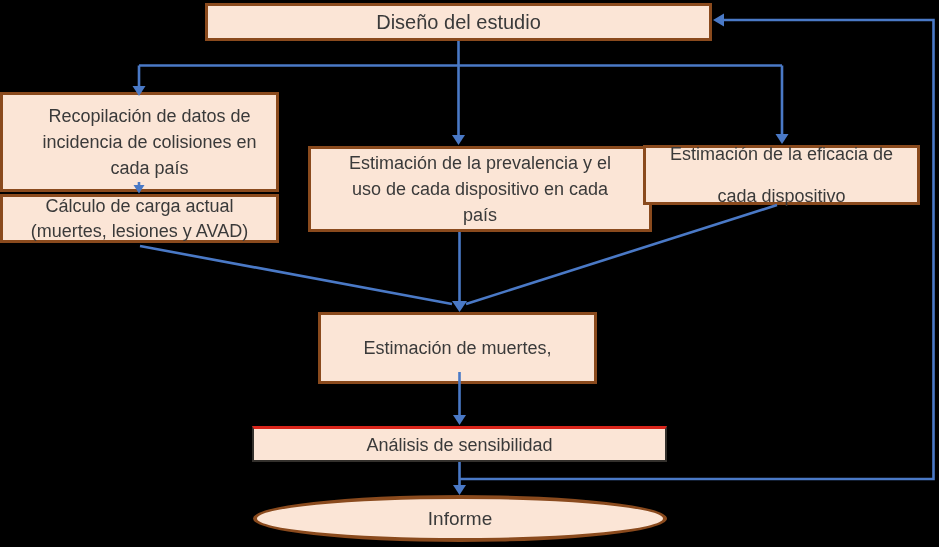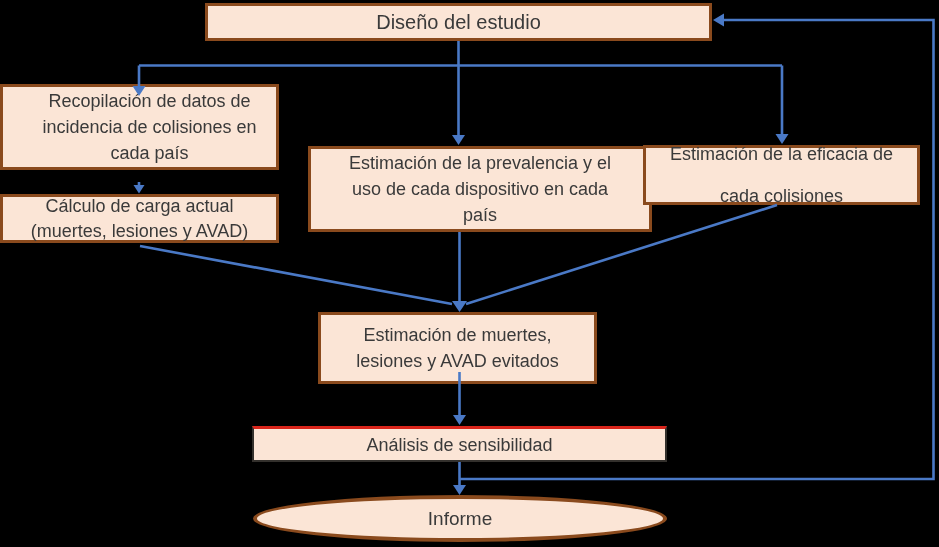--- a/index.html
+++ b/index.html
@@ -17,21 +17,21 @@
     background:var(--node-fill,#fbe5d6);
     border:3px solid var(--node-border,#8a4a1d);
     color:var(--text-color,#3a3a3a);
     display:flex;flex-direction:column;
     align-items:center;justify-content:center;
     text-align:center;
     font-size:18px;line-height:26px;
   }
   .node .ln{display:block;white-space:nowrap;}
   #n-diseno{left:205px;top:3px;width:507px;height:38px;font-size:20px;}
-  #n-recopilacion{left:0px;top:84px;width:279px;height:86px;padding-left:20px;}
+  #n-recopilacion{left:0px;top:92px;width:279px;height:100px;padding-left:20px;}
   #n-calculo{left:0px;top:194px;width:279px;height:49px;line-height:25px;}
   #n-prevalencia{left:308px;top:146px;width:344px;height:86px;text-align:center;}
   #n-eficacia{left:643px;top:145px;width:277px;height:60px;gap:16px;}
   #n-muertes{left:318px;top:312px;width:279px;height:72px;}
   #n-analisis{
     left:252px;top:426px;width:415px;height:36px;
     border:2px solid var(--dark-border,#33302c);
     border-top:3px solid var(--accent-red,#da251b);
   }
   #n-informe{
@@ -69,26 +69,25 @@
   </div>
 
   <div class="node" id="n-prevalencia">
     <span class="ln">Estimación de la prevalencia y el</span>
     <span class="ln">uso de cada dispositivo en cada</span>
     <span class="ln">país</span>
   </div>
 
   <div class="node" id="n-eficacia">
     <span class="ln">Estimación de la eficacia de</span>
-    <span class="ln">cada colisiones</span>
+    <span class="ln">cada dispositivo</span>
   </div>
 
   <div class="node" id="n-muertes">
     <span class="ln">Estimación de muertes,</span>
-    <span class="ln">lesiones y AVAD evitados</span>
   </div>
 
   <div class="node" id="n-analisis">
     <span class="ln">Análisis de sensibilidad</span>
   </div>
 
   <div class="node" id="n-informe">
     <span class="ln">Informe</span>
   </div>
 

